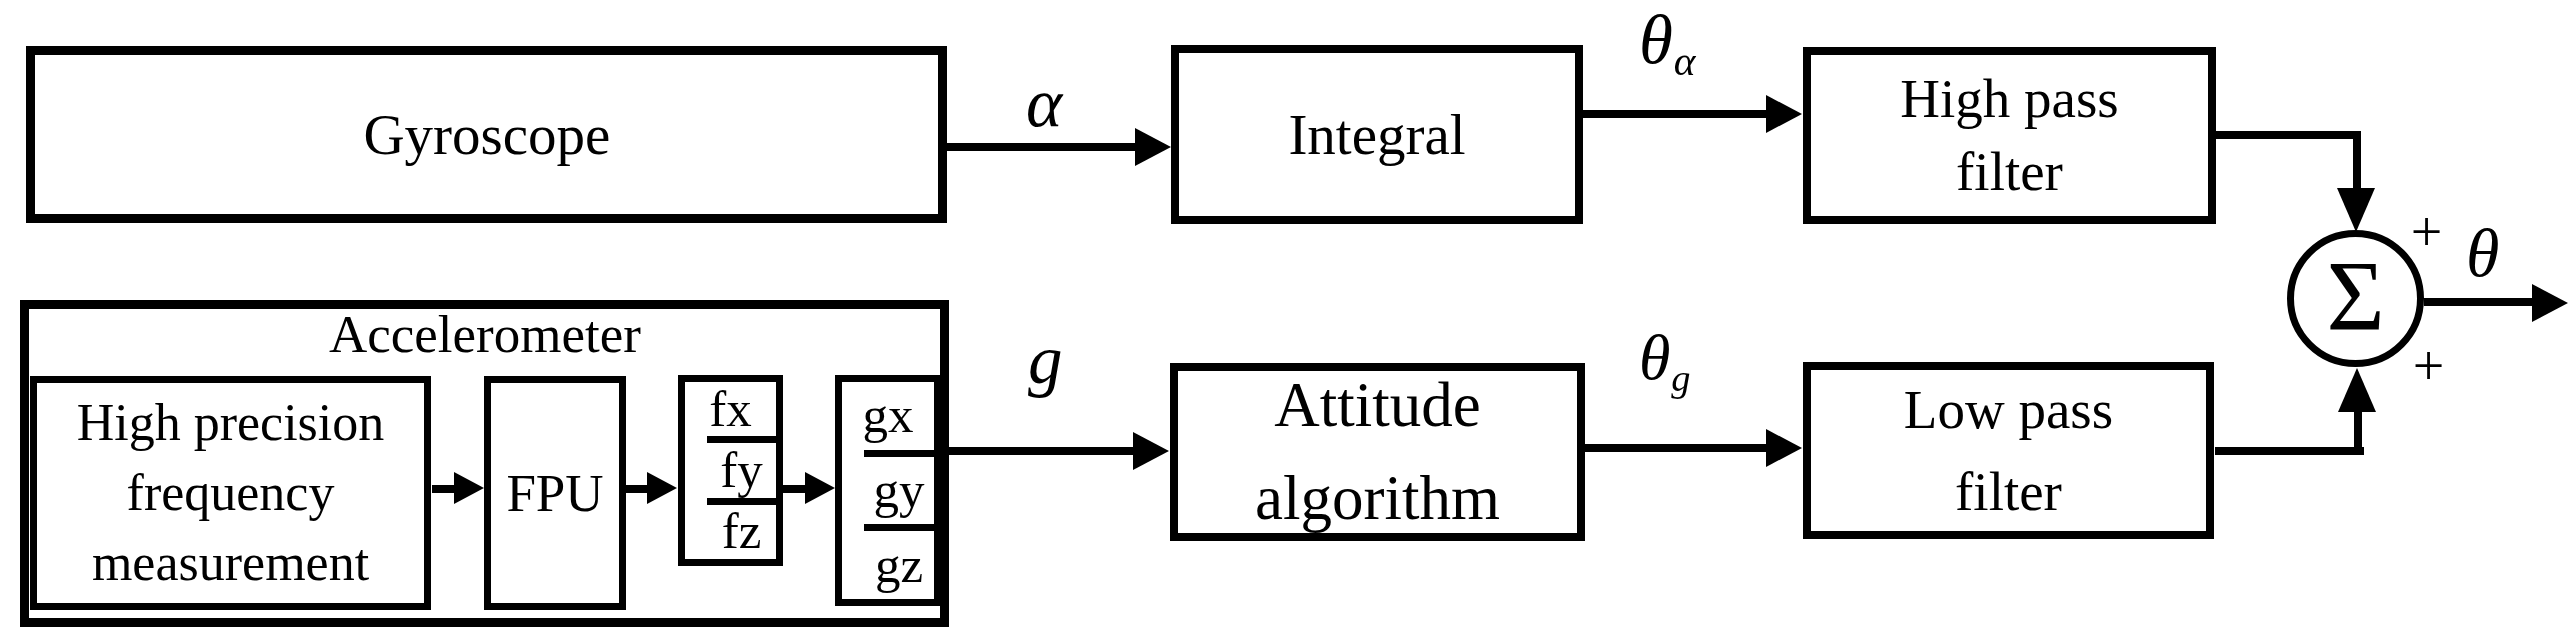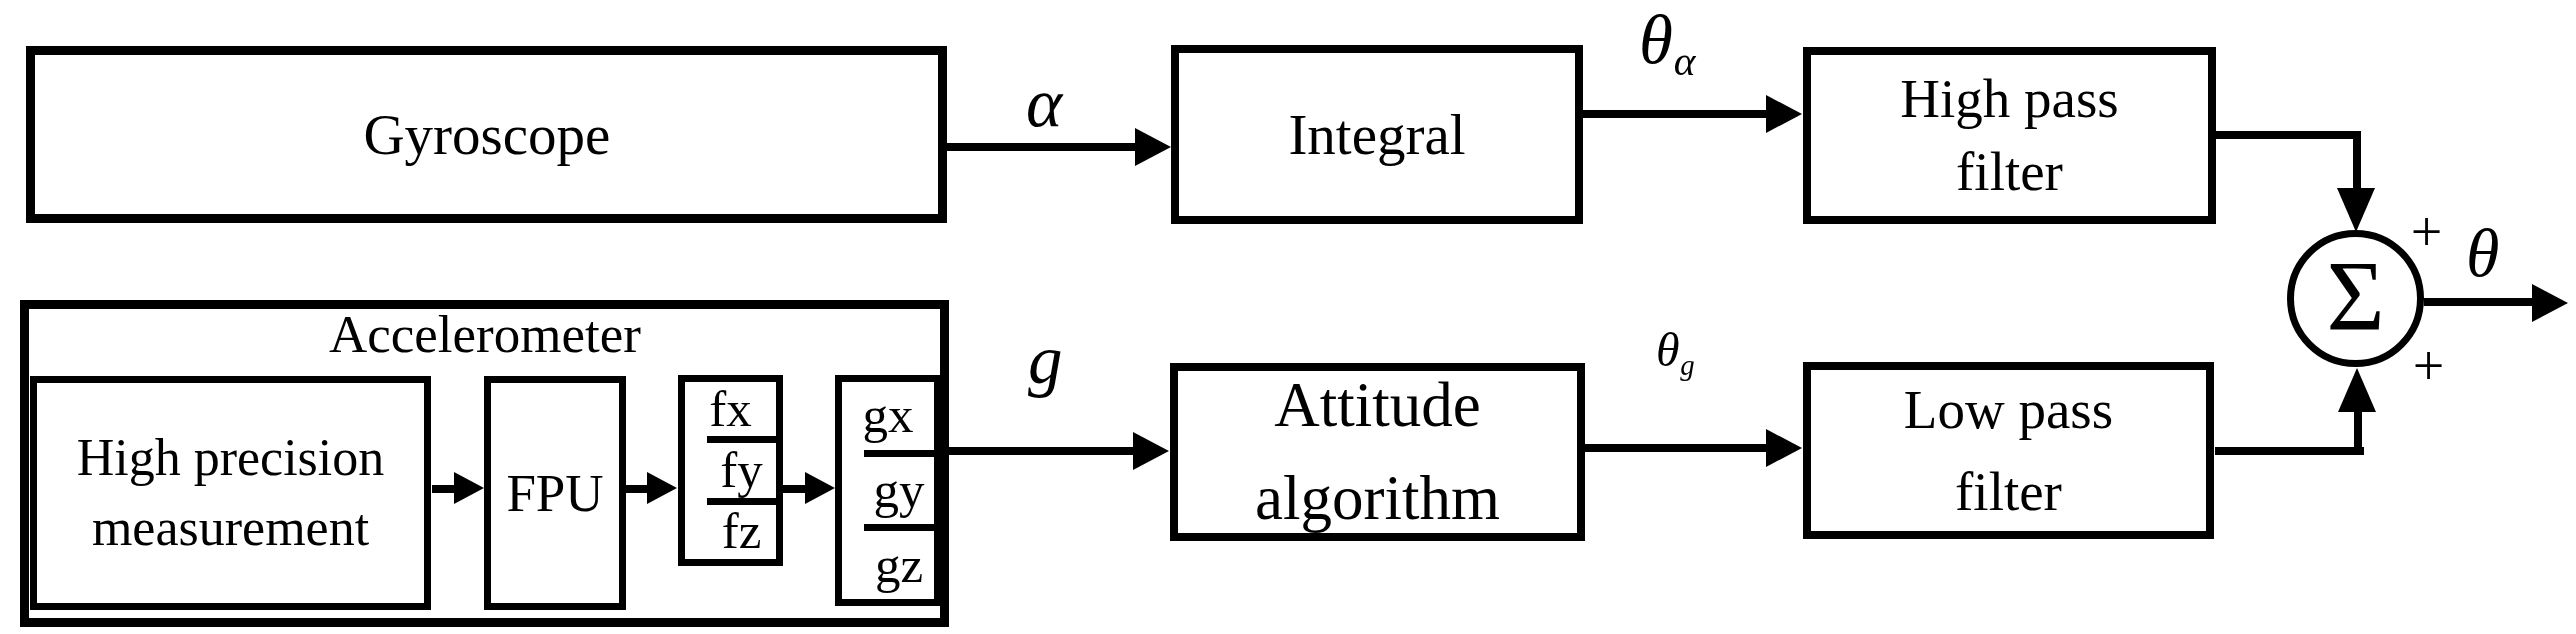--- a/index.html
+++ b/index.html
@@ -86,21 +86,21 @@
   #sum {
     position: absolute; left: 2287px; top: 230px; width: 137px; height: 137px;
     box-sizing: border-box; border: 7.5px solid #000000; border-radius: 50%;
     background: #ffffff; display: flex; align-items: center; justify-content: center;
     font-size: 100px; line-height: 1; padding-bottom: 6px;
   }
   
   #alpha-label   { left: 1026px; top: 69px;  font-size: 69px; }
   #theta-a-label { left: 1639px; top: 6px;   font-size: 69px; }
   #g-label       { left: 1028px; top: 326px; font-size: 69px; }
-  #theta-g-label { left: 1639px; top: 326px; font-size: 48px; margin-left: 17px; }
+  #theta-g-label { left: 1639px; top: 326px; font-size: 64px; }
   #theta-out-label { left: 2466px; top: 219px; font-size: 68px; }
   #plus-top    { left: 2404px; top: 204px; }
   #plus-bottom { left: 2406px; top: 338px; }
 </style>
 </head>
 <body>
 
 <div id="canvas">
 
   <div id="gyro" class="blk">
@@ -114,20 +114,21 @@
   <div id="highpass" class="blk">
     <span>High pass</span>
     <span>filter</span>
   </div>
 
   <div id="accel" class="blk"></div>
   <div id="accel-title">Accelerometer</div>
 
   <div id="hpfm" class="blk">
     <span>High precision</span>
+    <span>frequency</span>
     <span>measurement</span>
   </div>
 
   <div id="fpu" class="blk">
     <span>FPU</span>
   </div>
 
   <div id="fcol" class="cellcol">
     <div class="cell">fx</div>
     <div class="cell">fy</div>

